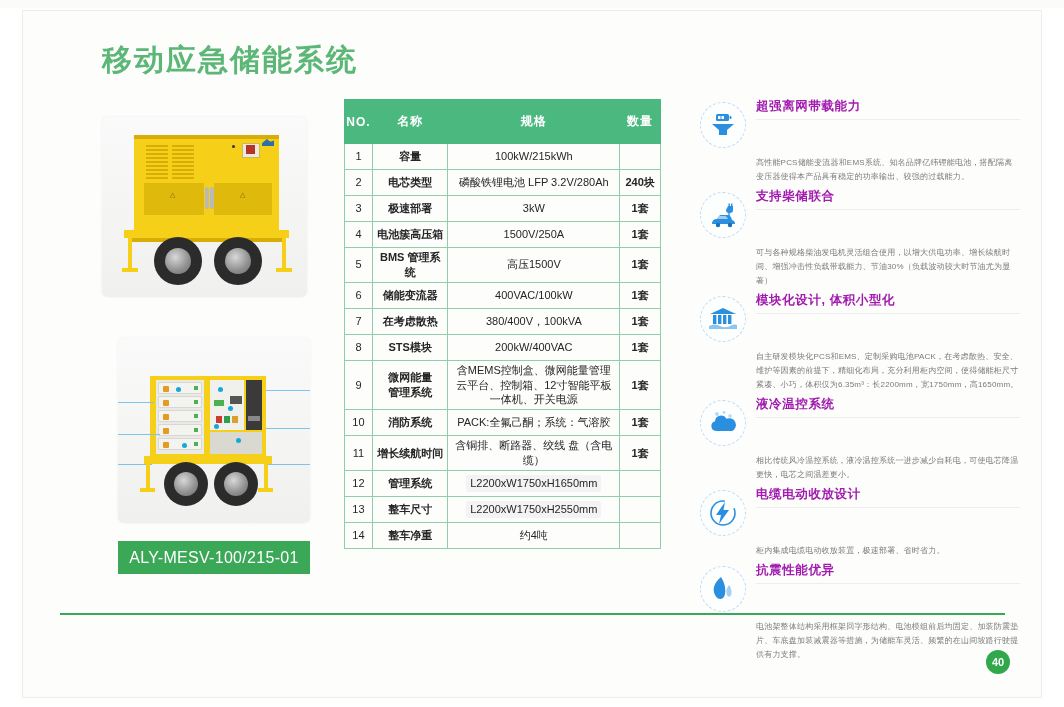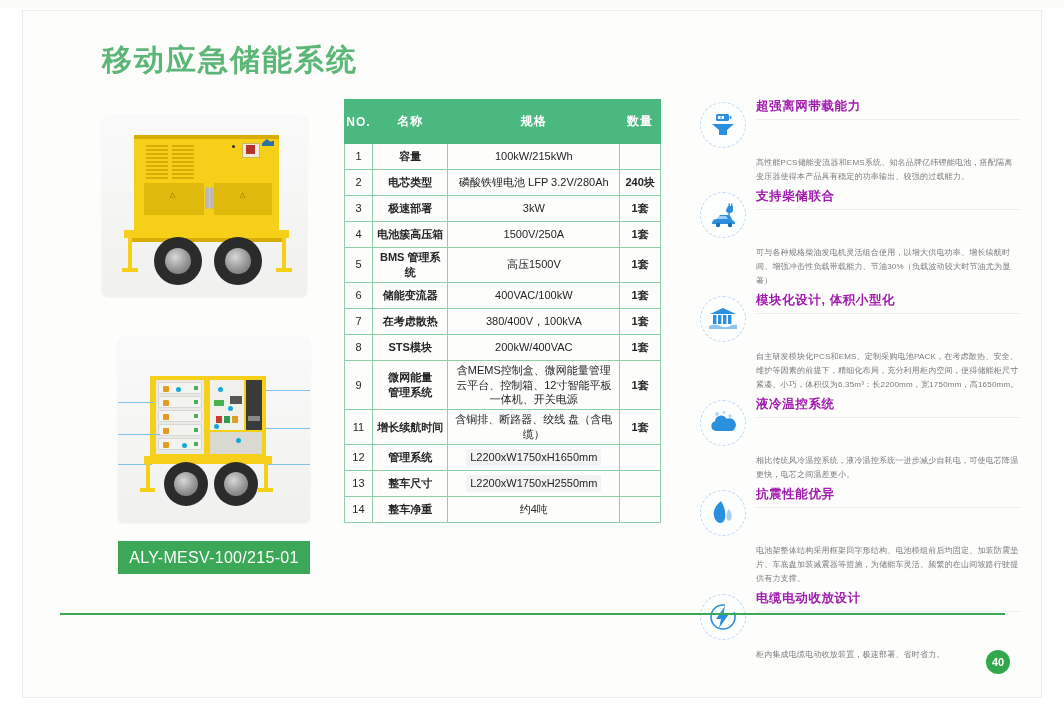--- a/index.html
+++ b/index.html
@@ -303,20 +303,26 @@
           <td class="c-spec">200kW/400VAC</td>
           <td class="c-qty">1套</td>
         </tr>
         <tr class="tall">
           <td class="c-no">9</td>
           <td class="c-name">微网能量<br>管理系统</td>
           <td class="c-spec">含MEMS控制盒、微网能量管理云平台、控制箱、12寸智能平板一体机、开关电源</td>
           <td class="c-qty">1套</td>
         </tr>
         <tr>
+          <td class="c-no">10</td>
+          <td class="c-name">消防系统</td>
+          <td class="c-spec">PACK:全氟己酮；系统：气溶胶</td>
+          <td class="c-qty">1套</td>
+        </tr>
+        <tr>
           <td class="c-no">11</td>
           <td class="c-name">增长续航时间</td>
           <td class="c-spec">含铜排、断路器、绞线 盘（含电缆）</td>
           <td class="c-qty">1套</td>
         </tr>
         <tr>
           <td class="c-no">12</td>
           <td class="c-name">管理系统</td>
           <td class="c-spec"><span class="boxed">L2200xW1750xH1650mm</span></td>
           <td class="c-qty"></td>
@@ -399,41 +405,41 @@
           </svg>
         </div>
         <div class="f-body">
           <div class="f-title">液冷温控系统</div>
           <div class="f-sep"></div>
           <div class="f-text">相比传统风冷温控系统，液冷温控系统一进步减少自耗电，可使电芯降温更快，电芯之间温差更小。</div>
         </div>
       </div>
       <div class="feature">
         <div class="f-icon">
+          <svg width="32" height="32" viewBox="0 0 32 32">
+            <circle cx="16" cy="16" r="12" fill="none" stroke="#2b8fe0" stroke-width="1.6" stroke-dasharray="58 12"></circle>
+            <path d="M18 5 L9 18 h5 l-2 9 l10 -14 h-5.5 z" fill="#2b8fe0"></path>
+          </svg>
+        </div>
+        <div class="f-body">
+          <div class="f-title">电缆电动收放设计</div>
+          <div class="f-sep"></div>
+          <div class="f-text">柜内集成电缆电动收放装置，极速部署、省时省力。</div>
+        </div>
+      </div>
+      <div class="feature">
+        <div class="f-icon">
           <svg width="30" height="30" viewBox="0 0 30 30">
             <path d="M13 3 C6 9 4 15 7 21 C10 27 16 26 17 20 C18 13 16 8 13 3 Z" fill="#2b8fe0"></path>
             <path d="M21 11 C18 15 17.5 19 19.5 22 C22 24 24 21 23.5 17 C23 14 22 12 21 11 Z" fill="#a8cff4"></path>
           </svg>
         </div>
         <div class="f-body">
           <div class="f-title">抗震性能优异</div>
           <div class="f-sep"></div>
           <div class="f-text">电池架整体结构采用框架回字形结构、电池模组前后均固定、加装防震垫片、车底盘加装减震器等措施，为储能车灵活、频繁的在山间坡路行驶提供有力支撑。</div>
         </div>
       </div>
-      <div class="feature">
-        <div class="f-icon">
-          <svg width="32" height="32" viewBox="0 0 32 32">
-            <circle cx="16" cy="16" r="12" fill="none" stroke="#2b8fe0" stroke-width="1.6" stroke-dasharray="58 12"></circle>
-            <path d="M18 5 L9 18 h5 l-2 9 l10 -14 h-5.5 z" fill="#2b8fe0"></path>
-          </svg>
-        </div>
-        <div class="f-body">
-          <div class="f-title">电缆电动收放设计</div>
-          <div class="f-sep"></div>
-          <div class="f-text">柜内集成电缆电动收放装置，极速部署、省时省力。</div>
-        </div>
-      </div>
     </div>
 
   <div class="bottom-rule"></div>
   <div class="page-num">40</div>
 </div>
 
 </body></html>

